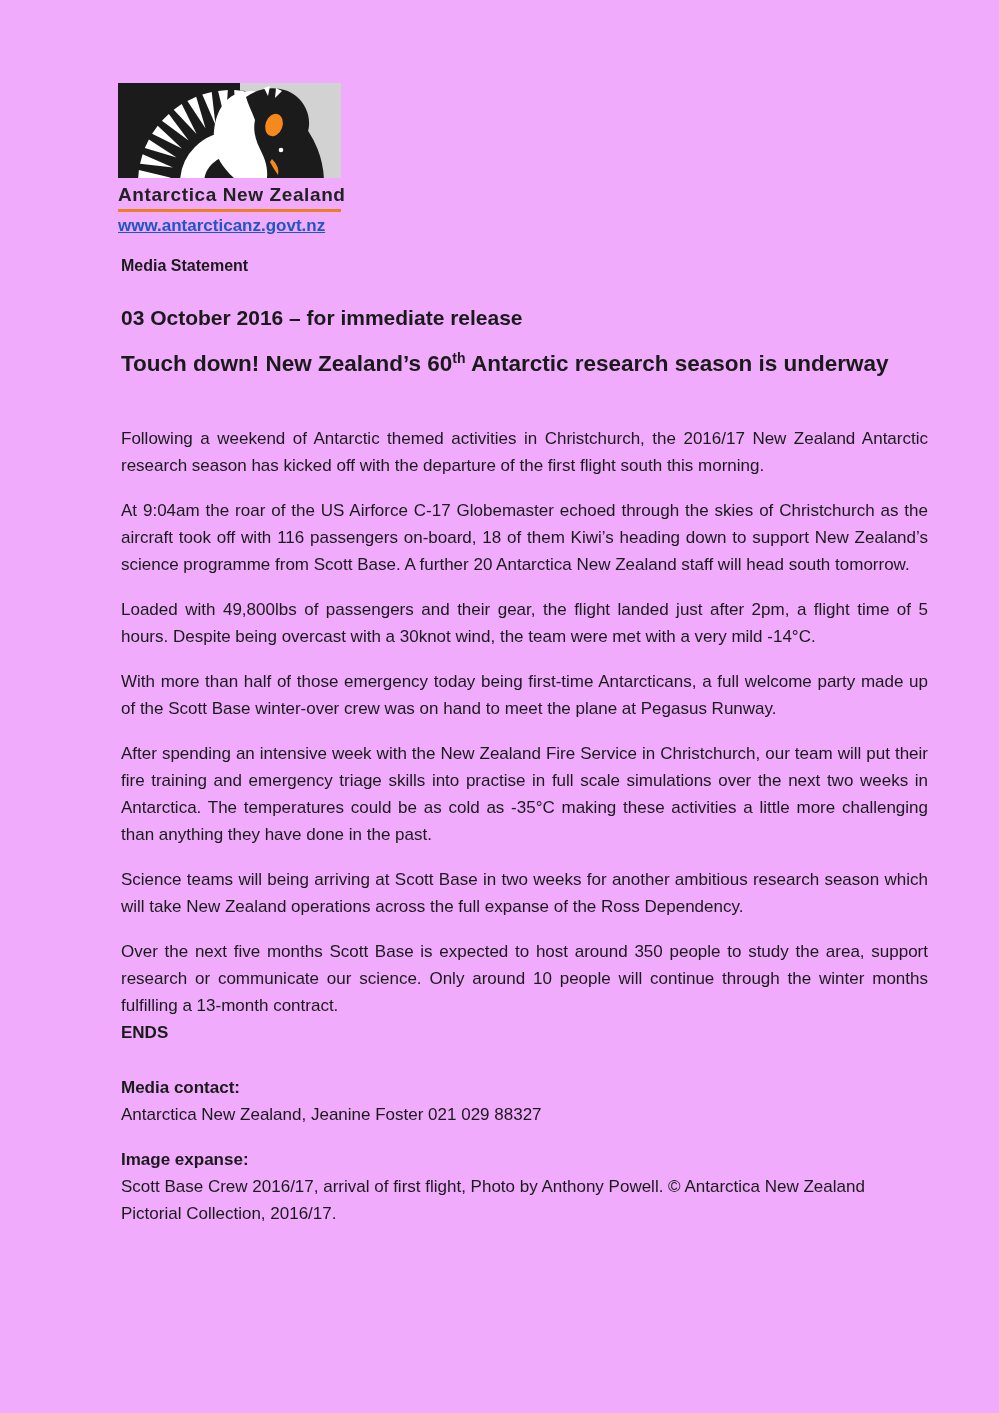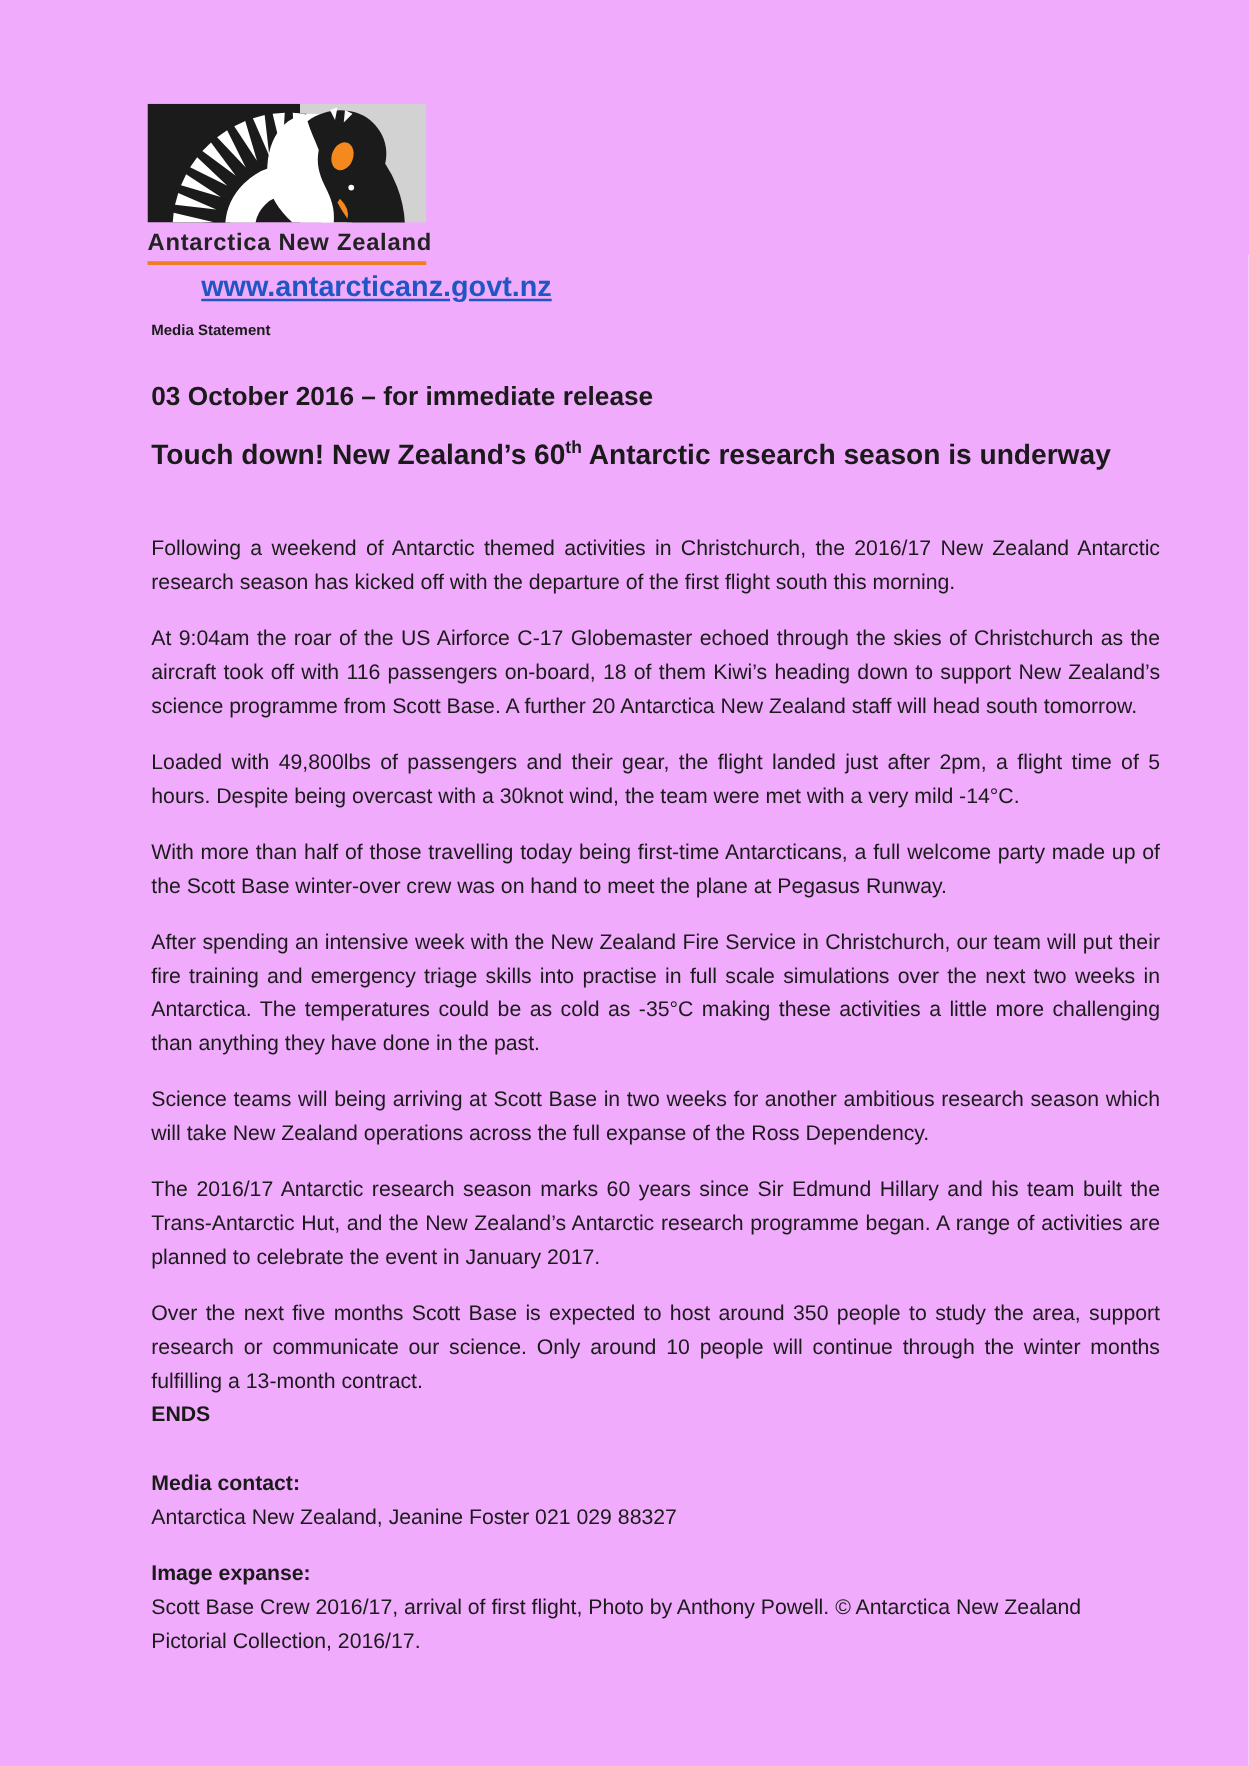--- a/index.html
+++ b/index.html
@@ -9,24 +9,24 @@
     font-family:"Liberation Sans", sans-serif; color:#1a1a1a; overflow:hidden;
   }
   
   .logo-block { position:absolute; left:118px; top:83px; width:223px; }
   .logo-art { display:block; width:223px; height:95px; }
   .brand-name {
     margin-top:6px; font-weight:bold; font-size:19px; letter-spacing:0.6px;
     white-space:nowrap; color:#222;
   }
   .brand-rule { margin-top:3px; height:3px; width:223px; background:var(--accent-orange,#EE7D23); }
-  .brand-url { margin-top:4px; font-weight:bold; font-size:23px;margin-left:43px; }
+  .brand-url { margin-top:4px; font-weight:bold; font-size:17px; }
   .brand-url a { color:var(--link-blue,#1F56C4); text-decoration:underline; }
   
-  .media-statement { position:absolute; left:121px; top:257px; font-weight:bold; font-size:12px; }
+  .media-statement { position:absolute; left:121px; top:257px; font-weight:bold; font-size:16px; }
   .date-line       { position:absolute; left:121px; top:306px; font-weight:bold; font-size:21px; }
   .doc-title       { position:absolute; left:121px; top:351px; font-weight:bold; font-size:22.5px; white-space:nowrap; }
   .doc-title sup   { font-size:14px; line-height:0; }
   
   .body-col {
     position:absolute; left:121px; top:425px; width:807px;
     font-size:17px; line-height:27px; text-align:justify;
   }
   .body-col p { margin:0 0 18px 0; }
   .body-col p.no-gap { margin-bottom:0; }
@@ -90,24 +90,23 @@
   </div>
 
   <div class="media-statement">Media Statement</div>
   <div class="date-line">03 October 2016 – for immediate release</div>
   <h1 class="doc-title"><span>Touch down! New Zealand’s 60</span><sup>th</sup><span> Antarctic research season is underway</span></h1>
 
   <div class="body-col">
     <p>Following a weekend of Antarctic themed activities in Christchurch, the 2016/17 New Zealand Antarctic research season has kicked off with the departure of the first flight south this morning.</p>
     <p>At 9:04am the roar of the US Airforce C-17 Globemaster echoed through the skies of Christchurch as the aircraft took off with 116 passengers on-board, 18 of them Kiwi’s heading down to support New Zealand’s science programme from Scott Base. A further 20 Antarctica New Zealand staff will head south tomorrow.</p>
     <p>Loaded with 49,800lbs of passengers and their gear, the flight landed just after 2pm, a flight time of 5 hours. Despite being overcast with a 30knot wind, the team were met with a very mild -14°C.</p>
-    <p>With more than half of those travelling today being first-time Antarcticans, a full welcome party made up of the Scott Base winter-over crew was on hand to meet the plane at Pegasus Runway.</p>
+    <p>With more than half of those emergency today being first-time Antarcticans, a full welcome party made up of the Scott Base winter-over crew was on hand to meet the plane at Pegasus Runway.</p>
     <p>After spending an intensive week with the New Zealand Fire Service in Christchurch, our team will put their fire training and emergency triage skills into practise in full scale simulations over the next two weeks in Antarctica. The temperatures could be as cold as -35°C making these activities a little more challenging than anything they have done in the past.</p>
     <p>Science teams will being arriving at Scott Base in two weeks for another ambitious research season which will take New Zealand operations across the full expanse of the Ross Dependency.</p>
-    <p>The 2016/17 Antarctic research season marks 60 years since Sir Edmund Hillary and his team built the Trans-Antarctic Hut, and the New Zealand’s Antarctic research programme began. A range of activities are planned to celebrate the event in January 2017.</p>
     <p class="no-gap">Over the next five months Scott Base is expected to host around 350 people to study the area, support research or communicate our science. Only around 10 people will continue through the winter months fulfilling a 13-month contract.</p>
     <div class="ends">ENDS</div>
 
     <div class="footer-block">
       <div class="bold">Media contact:</div>
       <div>Antarctica New Zealand, Jeanine Foster 021 029 88327</div>
     </div>
 
     <div class="footer-block">
       <div class="bold">Image expanse:</div>

